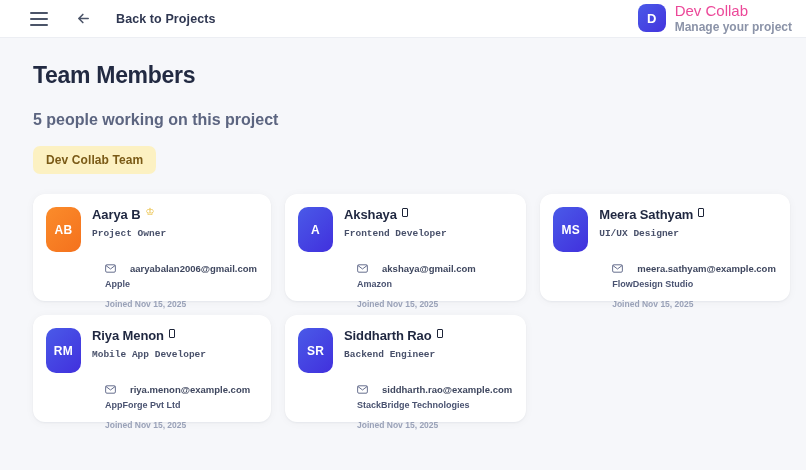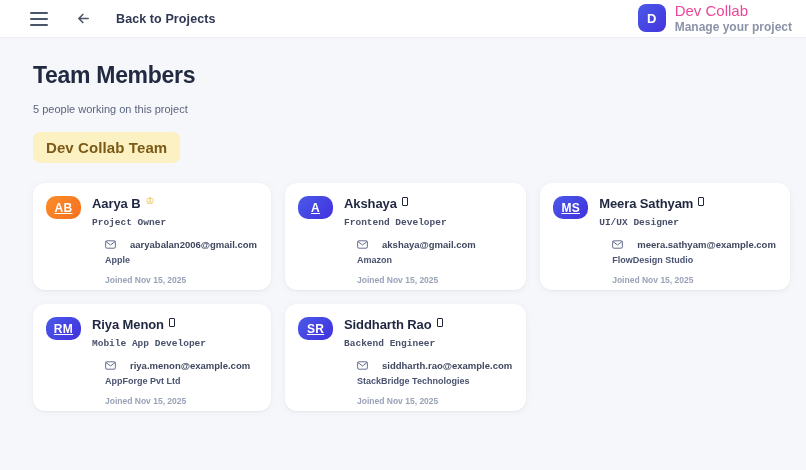--- a/index.html
+++ b/index.html
@@ -106,32 +106,32 @@
     padding: 24px 25px 0 33px;
   }
 
   .page-title {
     font-size: 23px;
     font-weight: 700;
     color: #222a42;
     letter-spacing: -0.3px;
   }
   .page-subtitle {
-    font-size: 11px;
-    font-weight: 400;
+    font-size: 16px;
+    font-weight: 700;
     color: #5c6580;
-    margin-top: 14px;
+    margin-top: 22px;
   }
 
   .team-badge {
     display: inline-block;
     margin-top: 17px;
     background: #fcf1c2;
     color: #7a5a16;
-    font-size: 15px;
+    font-size: 12px;
     font-weight: 700;
     padding: 7px 13px;
     border-radius: 7px;
     letter-spacing: .1px;
   }
 
   
   .cards {
     margin-top: 20px;
     display: grid;
@@ -150,31 +150,30 @@
   }
 
   .card-top {
     display: flex;
     align-items: flex-start;
     gap: 11px;
   }
 
   .avatar {
     width: 35px;
-    height: 23px;
+    height: 45px;
     border-radius: 10px;
     display: flex;
     align-items: center;
     justify-content: center;
     color: #ffffff;
     font-size: 12px;
     font-weight: 700;
     flex: 0 0 auto;
     letter-spacing: .3px;
-    text-decoration: underline;
   }
   .avatar.blue   { background: linear-gradient(135deg, #4a5ae8 0%, #4130dd 100%); }
   .avatar.orange { background: linear-gradient(135deg, #fb8c2b 0%, #f4711d 100%); }
 
   .card-name-row {
     display: flex;
     gap: 5px;
     min-height: 15px;
   }
   .card-name {

